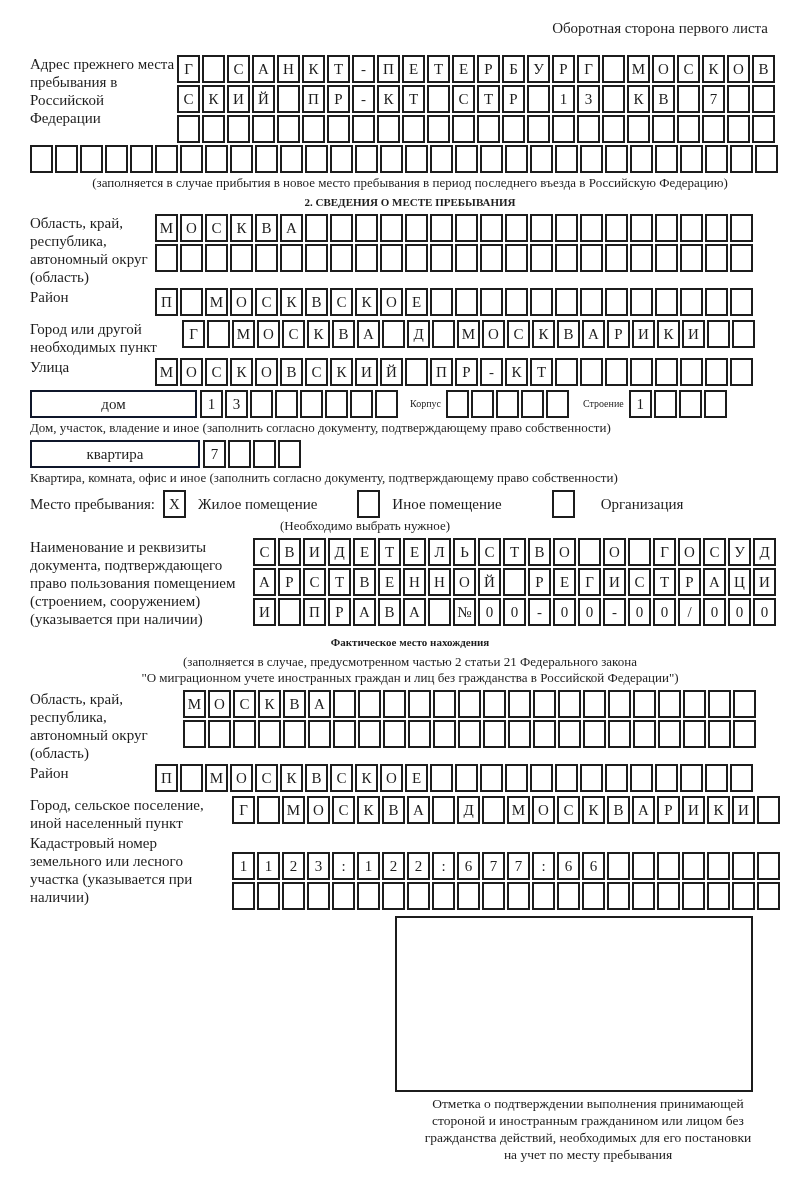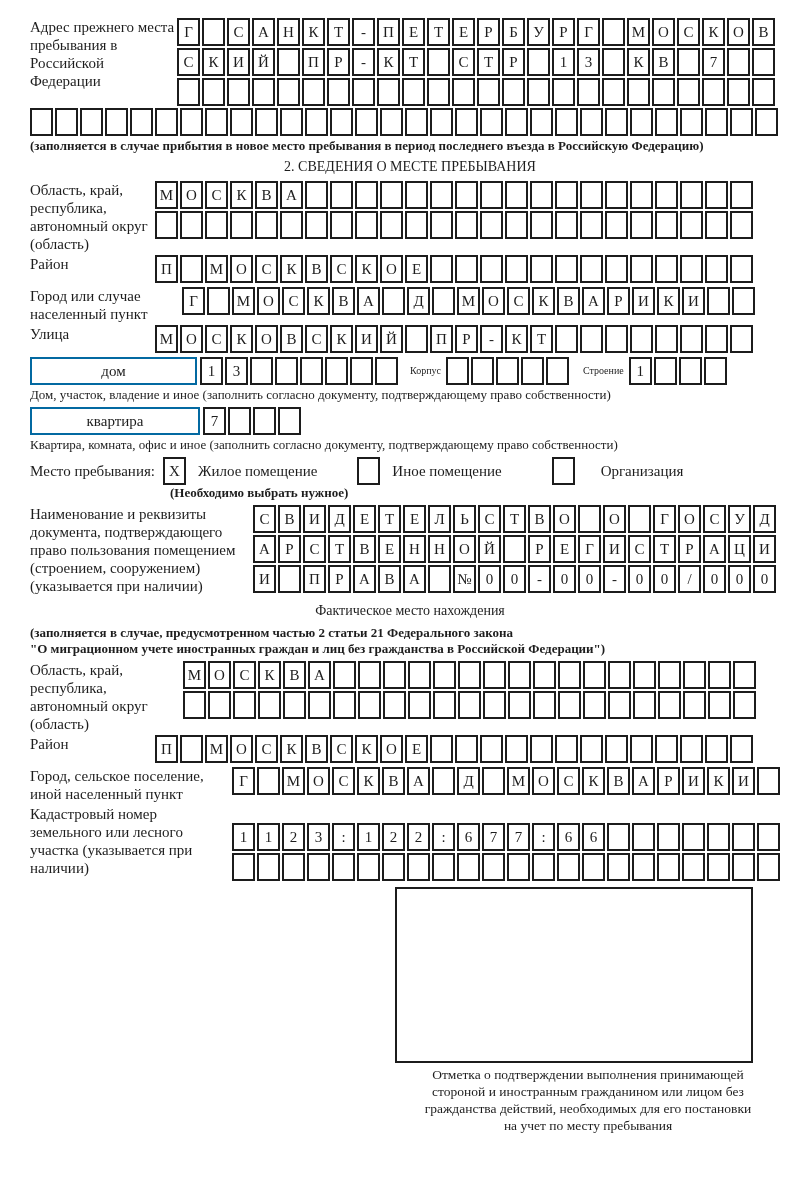--- a/index.html
+++ b/index.html
@@ -18,41 +18,42 @@
   .w147{width:147px;} .w125{width:125px;} .w152{width:152px;}
   .w153{width:153px;} .w202{width:202px;} .w223{width:223px;}
   .cellrow{white-space:nowrap;font-size:0;height:28px;margin-bottom:2px;}
   .cell{
     display:inline-block;box-sizing:border-box;
     width:23px;height:28px;border:2px solid #1c1c1c;margin-right:2px;
     font-size:15px;line-height:24px;text-align:center;vertical-align:top;
     background:#fff;font-family:"Liberation Serif","DejaVu Serif",serif;
   }
   .widebox{
-    display:inline-block;box-sizing:border-box;border:2px solid #0369a1;
+    display:inline-block;box-sizing:border-box;border:2px solid #0f172a;
     height:28px;line-height:24px;text-align:center;vertical-align:top;
     font-size:15px;margin-right:3px;
   }
   .inline-lbl{display:inline-block;font-size:10px;line-height:28px;vertical-align:top;}
   .note{font-size:13px;line-height:16px;}
-  .note-center{text-align:left;font-weight:bold;}
-  .sec-title{font-weight:normal;font-size:14px;text-align:center;margin:5px 0 6px 0;}
+  .note-center{text-align:center;}
+  .sec-title{font-weight:bold;font-size:11px;text-align:center;margin:5px 0 6px 0;}
   .mt2{margin-top:2px;} .mt4{margin-top:4px;}
   .stayrow{display:flex;align-items:flex-start;font-size:15px;line-height:28px;margin-top:4px;}
   .stamp-box{
     box-sizing:border-box;margin-left:365px;width:358px;height:176px;
     border:2px solid #1c1c1c;margin-top:4px;
   }
   .stamp-caption{margin-left:355px;width:406px;text-align:center;font-size:13.5px;line-height:17px;margin-top:3px;}
 </style>
 </head>
 <body>
 
 <div class="page">
 
+  <div class="hdr-note">Оборотная сторона первого листа</div>
 
   <div class="frow" style="margin-top:18px;">
     <div class="flabel w147">Адрес прежнего места пребывания в Российской Федерации</div>
     <div>
       <div class="cellrow"><span class="cell">Г</span><span class="cell"></span><span class="cell">С</span><span class="cell">А</span><span class="cell">Н</span><span class="cell">К</span><span class="cell">Т</span><span class="cell">-</span><span class="cell">П</span><span class="cell">Е</span><span class="cell">Т</span><span class="cell">Е</span><span class="cell">Р</span><span class="cell">Б</span><span class="cell">У</span><span class="cell">Р</span><span class="cell">Г</span><span class="cell"></span><span class="cell">М</span><span class="cell">О</span><span class="cell">С</span><span class="cell">К</span><span class="cell">О</span><span class="cell">В</span></div>
       <div class="cellrow"><span class="cell">С</span><span class="cell">К</span><span class="cell">И</span><span class="cell">Й</span><span class="cell"></span><span class="cell">П</span><span class="cell">Р</span><span class="cell">-</span><span class="cell">К</span><span class="cell">Т</span><span class="cell"></span><span class="cell">С</span><span class="cell">Т</span><span class="cell">Р</span><span class="cell"></span><span class="cell">1</span><span class="cell">3</span><span class="cell"></span><span class="cell">К</span><span class="cell">В</span><span class="cell"></span><span class="cell">7</span><span class="cell"></span><span class="cell"></span></div>
       <div class="cellrow"><span class="cell"></span><span class="cell"></span><span class="cell"></span><span class="cell"></span><span class="cell"></span><span class="cell"></span><span class="cell"></span><span class="cell"></span><span class="cell"></span><span class="cell"></span><span class="cell"></span><span class="cell"></span><span class="cell"></span><span class="cell"></span><span class="cell"></span><span class="cell"></span><span class="cell"></span><span class="cell"></span><span class="cell"></span><span class="cell"></span><span class="cell"></span><span class="cell"></span><span class="cell"></span><span class="cell"></span></div>
     </div>
   </div>
   <div class="cellrow"><span class="cell"></span><span class="cell"></span><span class="cell"></span><span class="cell"></span><span class="cell"></span><span class="cell"></span><span class="cell"></span><span class="cell"></span><span class="cell"></span><span class="cell"></span><span class="cell"></span><span class="cell"></span><span class="cell"></span><span class="cell"></span><span class="cell"></span><span class="cell"></span><span class="cell"></span><span class="cell"></span><span class="cell"></span><span class="cell"></span><span class="cell"></span><span class="cell"></span><span class="cell"></span><span class="cell"></span><span class="cell"></span><span class="cell"></span><span class="cell"></span><span class="cell"></span><span class="cell"></span><span class="cell"></span></div>
@@ -67,21 +68,21 @@
       <div class="cellrow"><span class="cell"></span><span class="cell"></span><span class="cell"></span><span class="cell"></span><span class="cell"></span><span class="cell"></span><span class="cell"></span><span class="cell"></span><span class="cell"></span><span class="cell"></span><span class="cell"></span><span class="cell"></span><span class="cell"></span><span class="cell"></span><span class="cell"></span><span class="cell"></span><span class="cell"></span><span class="cell"></span><span class="cell"></span><span class="cell"></span><span class="cell"></span><span class="cell"></span><span class="cell"></span><span class="cell"></span></div>
     </div>
   </div>
 
   <div class="frow mt2">
     <div class="flabel w125">Район</div>
     <div class="cellrow"><span class="cell">П</span><span class="cell"></span><span class="cell">М</span><span class="cell">О</span><span class="cell">С</span><span class="cell">К</span><span class="cell">В</span><span class="cell">С</span><span class="cell">К</span><span class="cell">О</span><span class="cell">Е</span><span class="cell"></span><span class="cell"></span><span class="cell"></span><span class="cell"></span><span class="cell"></span><span class="cell"></span><span class="cell"></span><span class="cell"></span><span class="cell"></span><span class="cell"></span><span class="cell"></span><span class="cell"></span><span class="cell"></span></div>
   </div>
 
   <div class="frow mt2">
-    <div class="flabel w152">Город или случае населенный пункт</div>
+    <div class="flabel w152">Город или другой необходимых пункт</div>
     <div class="cellrow"><span class="cell">Г</span><span class="cell"></span><span class="cell">М</span><span class="cell">О</span><span class="cell">С</span><span class="cell">К</span><span class="cell">В</span><span class="cell">А</span><span class="cell"></span><span class="cell">Д</span><span class="cell"></span><span class="cell">М</span><span class="cell">О</span><span class="cell">С</span><span class="cell">К</span><span class="cell">В</span><span class="cell">А</span><span class="cell">Р</span><span class="cell">И</span><span class="cell">К</span><span class="cell">И</span><span class="cell"></span><span class="cell"></span></div>
   </div>
 
   <div class="frow mt2">
     <div class="flabel w125">Улица</div>
     <div class="cellrow"><span class="cell">М</span><span class="cell">О</span><span class="cell">С</span><span class="cell">К</span><span class="cell">О</span><span class="cell">В</span><span class="cell">С</span><span class="cell">К</span><span class="cell">И</span><span class="cell">Й</span><span class="cell"></span><span class="cell">П</span><span class="cell">Р</span><span class="cell">-</span><span class="cell">К</span><span class="cell">Т</span><span class="cell"></span><span class="cell"></span><span class="cell"></span><span class="cell"></span><span class="cell"></span><span class="cell"></span><span class="cell"></span><span class="cell"></span></div>
   </div>
 
   <div class="cellrow mt2">
     <span class="widebox" style="width:167px;">дом</span><span><span class="cell">1</span><span class="cell">3</span><span class="cell"></span><span class="cell"></span><span class="cell"></span><span class="cell"></span><span class="cell"></span><span class="cell"></span></span><span class="inline-lbl" style="margin:0 5px 0 10px;">Корпус</span><span><span class="cell"></span><span class="cell"></span><span class="cell"></span><span class="cell"></span><span class="cell"></span></span><span class="inline-lbl" style="margin:0 5px 0 12px;">Строение</span><span><span class="cell">1</span><span class="cell"></span><span class="cell"></span><span class="cell"></span></span>

